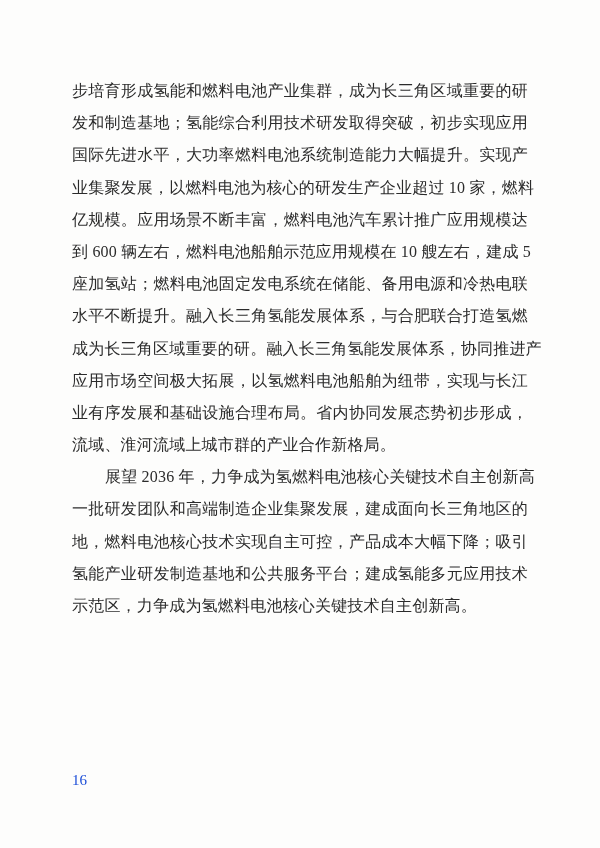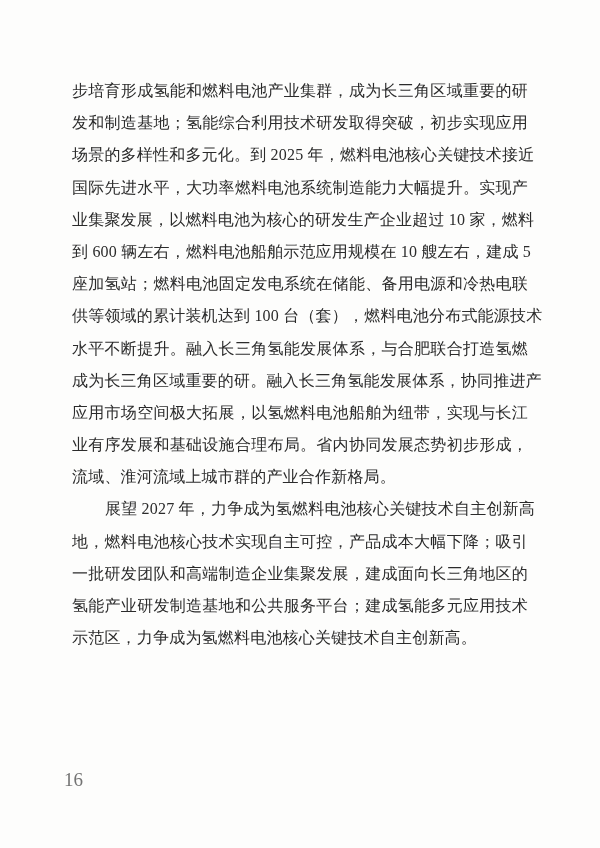--- a/index.html
+++ b/index.html
@@ -36,45 +36,44 @@
   }
   .line.nofill {
     text-align: right;
     text-align-last: left;
   }
   .line.indent {
     text-indent: 33px;
   }
   .page-number {
     position: absolute;
-    left: 64px;
+    left: 72px;
     top: 770px;
-    font-size: 19px;
-    color: #737373;
+    font-size: 15px;
+    color: #1d4ed8;
     line-height: 20px;
   }
 </style>
 </head>
 <body>
 
 <div class="page">
   <div class="text-block">
       <div class="line">步培育形成氢能和燃料电池产业集群，成为长三角区域重要的研</div>
       <div class="line">发和制造基地；氢能综合利用技术研发取得突破，初步实现应用</div>
-      <div class="line">场景的多样性和多元化。到 2025 年，燃料电池核心关键技术接近</div>
       <div class="line">国际先进水平，大功率燃料电池系统制造能力大幅提升。实现产</div>
       <div class="line">业集聚发展，以燃料电池为核心的研发生产企业超过 10 家，燃料</div>
+      <div class="line">亿规模。应用场景不断丰富，燃料电池汽车累计推广应用规模达</div>
       <div class="line">到 600 辆左右，燃料电池船舶示范应用规模在 10 艘左右，建成 5</div>
       <div class="line">座加氢站；燃料电池固定发电系统在储能、备用电源和冷热电联</div>
-      <div class="line">供等领域的累计装机达到 100 台（套），燃料电池分布式能源技术</div>
       <div class="line">水平不断提升。融入长三角氢能发展体系，与合肥联合打造氢燃</div>
       <div class="line">成为长三角区域重要的研。融入长三角氢能发展体系，协同推进产</div>
       <div class="line">应用市场空间极大拓展，以氢燃料电池船舶为纽带，实现与长江</div>
       <div class="line">业有序发展和基础设施合理布局。省内协同发展态势初步形成，</div>
       <div class="line nofill">流域、淮河流域上城市群的产业合作新格局。</div>
-      <div class="line indent">展望 2027 年，力争成为氢燃料电池核心关键技术自主创新高</div>
+      <div class="line indent">展望 2036 年，力争成为氢燃料电池核心关键技术自主创新高</div>
+      <div class="line">一批研发团队和高端制造企业集聚发展，建成面向长三角地区的</div>
       <div class="line">地，燃料电池核心技术实现自主可控，产品成本大幅下降；吸引</div>
-      <div class="line">一批研发团队和高端制造企业集聚发展，建成面向长三角地区的</div>
       <div class="line">氢能产业研发制造基地和公共服务平台；建成氢能多元应用技术</div>
       <div class="line nofill">示范区，力争成为氢燃料电池核心关键技术自主创新高。</div>
     </div>
   <div class="page-number">16</div>
 </div>
 
 </body></html>

